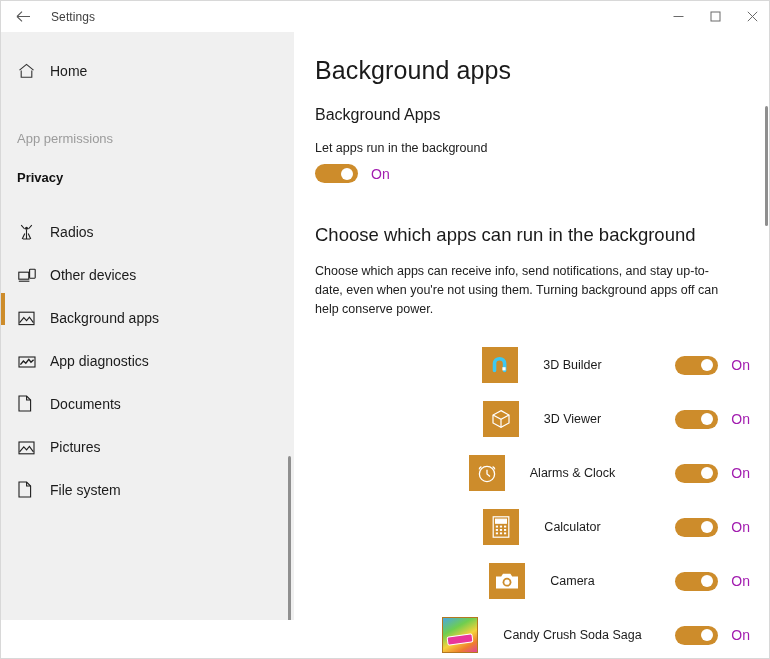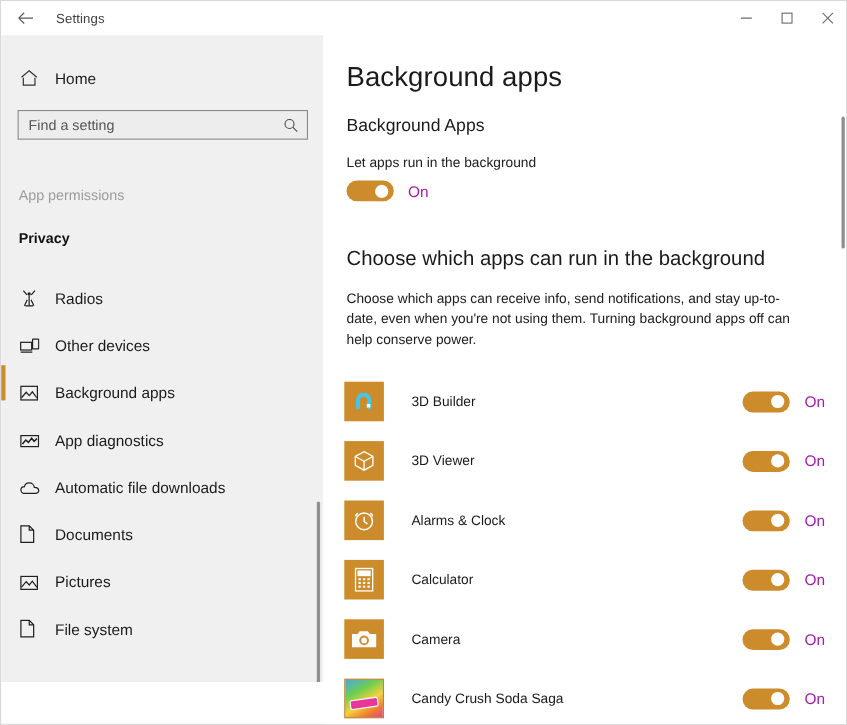--- a/index.html
+++ b/index.html
@@ -180,20 +180,21 @@
     margin: 16px 0 0 21px;
     width: 418px;
   }
 
   #app-list { margin-top: 19px; }
   .app-row {
     display: flex; align-items: center;
     height: 54px;
     padding-left: 19px;
     position: relative;
+    justify-content: center;
   }
   .app-tile {
     width: 36px; height: 36px; flex: none;
     background: #cd8c2b;
     display: flex; align-items: center; justify-content: center;
     color: #ffffff;
   }
   .app-tile.img-tile {
     background: linear-gradient(150deg,#4aa8e0 0%,#6fce4f 32%,#f5d23c 58%,#ef7d2e 80%,#e0439a 100%);
     border: 1px solid #b4771f;
@@ -263,29 +264,20 @@
     <div id="home-row">
       <span class="nav-ico">
         <svg width="17" height="16" viewBox="0 0 17 16" fill="none" stroke="currentColor" stroke-width="1.1">
           <path d="M1.5 7.2L8.5 1.4L15.5 7.2"></path>
           <path d="M3.2 7.6V14.3H13.8V7.6"></path>
         </svg>
       </span>
       <span class="nav-lbl">Home</span>
     </div>
 
-    <div id="search-wrap">
-      <input id="search-input" type="text" value="" placeholder="Find a setting" style="">
-      <span id="search-ico">
-        <svg width="13" height="13" viewBox="0 0 13 13" fill="none" stroke="currentColor" stroke-width="1">
-          <circle cx="5.2" cy="5.2" r="4.1"></circle>
-            <path d="M8.3 8.3L12.2 12.2"></path>
-        </svg>
-      </span>
-    </div>
 
     <div id="sidebar-group-label">App permissions</div>
     <div id="sidebar-section-title">Privacy</div>
 
     <div id="nav-list">
 
       <div class="nav-item">
         <span class="nav-ico">
           <svg width="17" height="16" viewBox="0 0 17 16" fill="none" stroke="currentColor" stroke-width="1.1">
             <path d="M3.2 1.2L6.6 5M13.8 1.2L10.4 5M8.5 5.6V15M5 15H12M6.8 9.5L4.2 15M10.2 9.5L12.8 15"></path>
@@ -319,28 +311,20 @@
       <div class="nav-item">
         <span class="nav-ico">
           <svg width="18" height="14" viewBox="0 0 18 14" fill="none" stroke="currentColor" stroke-width="1.1">
             <rect x="1" y="2" width="16" height="10"></rect>
             <path d="M2.4 9.6L5.4 6L7.8 8.2L10.8 4.4L13 7.2L15.6 4.8" stroke-width="1.4"></path>
           </svg>
         </span>
         <span class="nav-lbl">App diagnostics</span>
       </div>
 
-      <div class="nav-item">
-        <span class="nav-ico">
-          <svg width="19" height="13" viewBox="0 0 19 13" fill="none" stroke="currentColor" stroke-width="1.1">
-            <path d="M4.6 10.6C2.6 10.6 1 9.2 1 7.4C1 5.7 2.4 4.3 4.2 4.3C4.6 2.3 6.4 0.9 8.6 0.9C11 0.9 13 2.7 13.2 5C15.4 5.1 17.2 6.3 17.2 8C17.2 9.5 15.8 10.6 14 10.6Z"></path>
-          </svg>
-        </span>
-        <span class="nav-lbl">Automatic file downloads</span>
-      </div>
 
       <div class="nav-item">
         <span class="nav-ico">
           <svg width="14" height="17" viewBox="0 0 14 17" fill="none" stroke="currentColor" stroke-width="1.1">
             <path d="M1 1H8.6L12.6 5V16H1Z"></path>
               <path d="M8.6 1V5H12.6"></path>
           </svg>
         </span>
         <span class="nav-lbl">Documents</span>
       </div>

